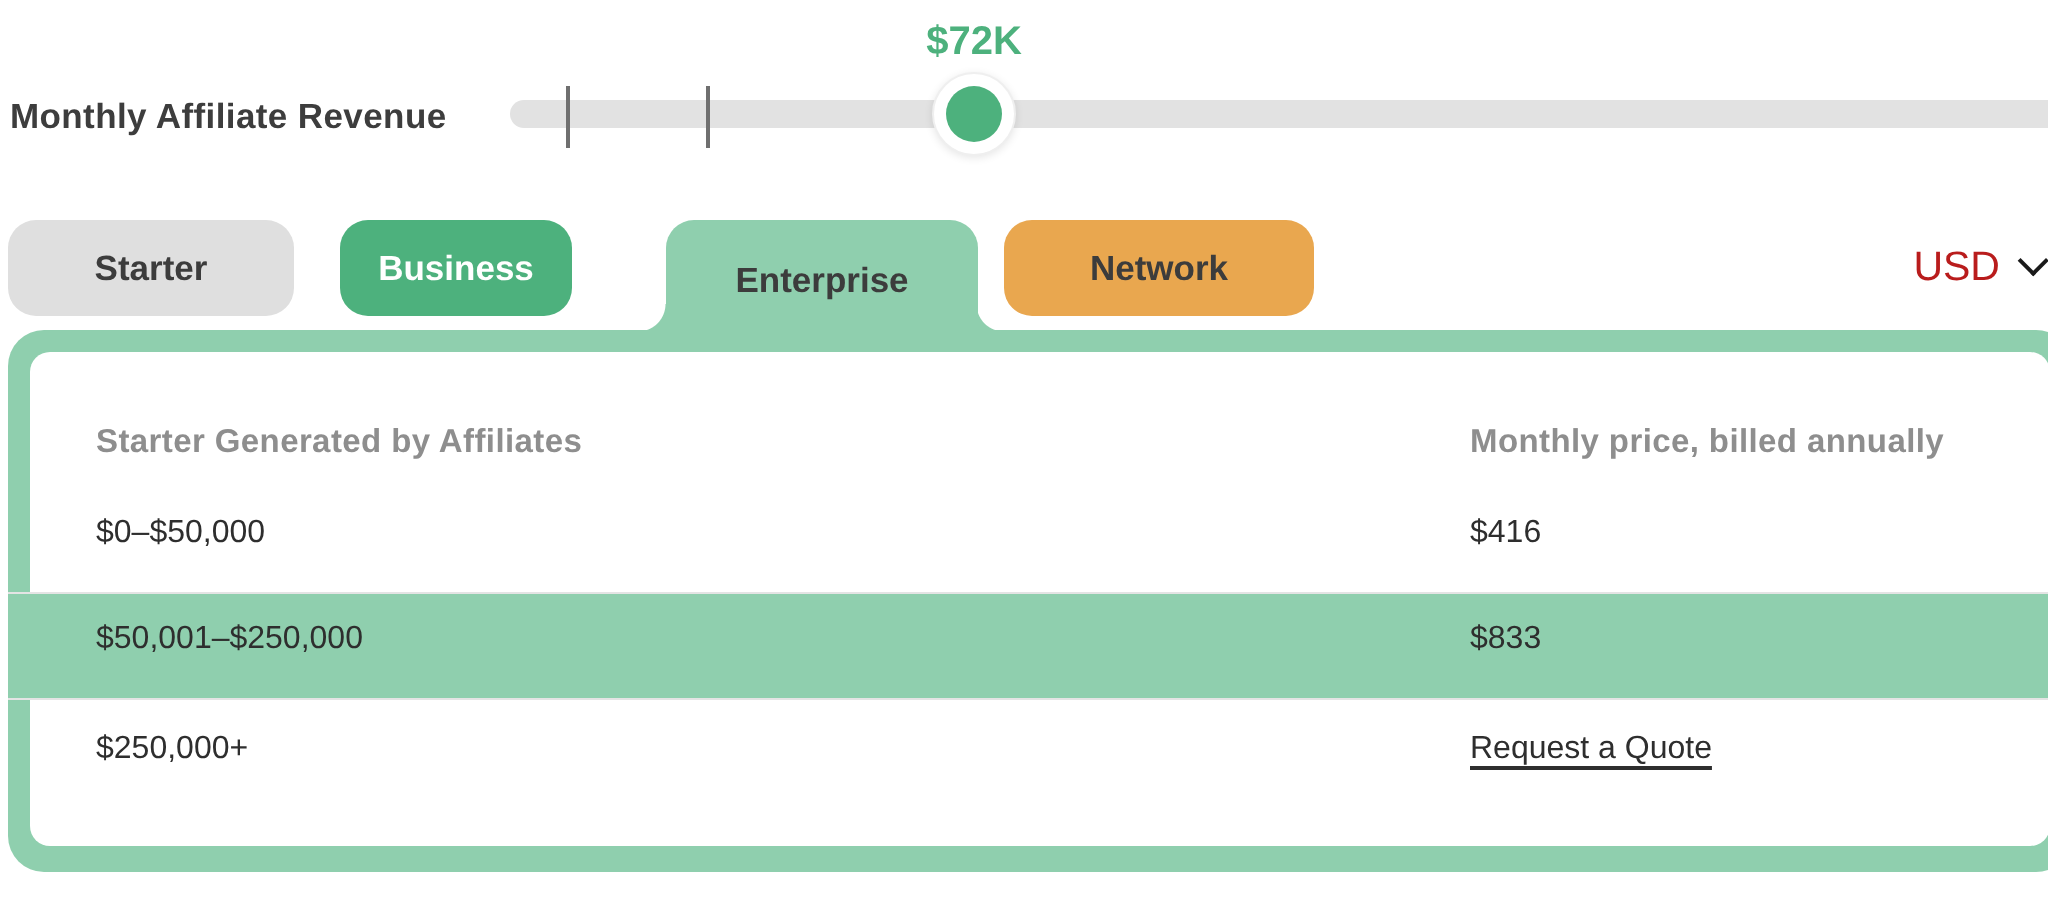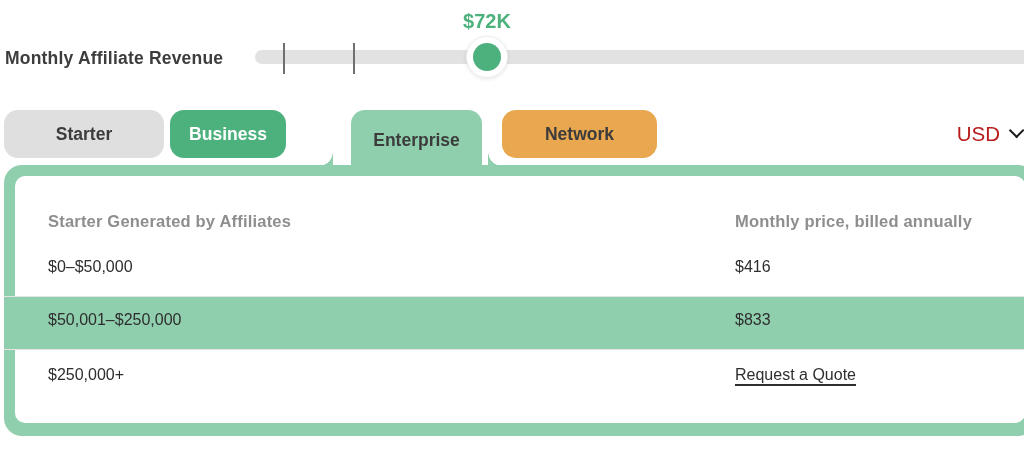--- a/index.html
+++ b/index.html
@@ -30,24 +30,24 @@
   .slider-value{
     position:absolute;left:427px;top:10px;width:120px;text-align:center;
     font-size:20px;font-weight:bold;color:#4db17d;
   }
   
   .tab{
     position:absolute;top:110px;height:48px;border-radius:14px;
     display:flex;align-items:center;justify-content:center;
     font-size:17.5px;font-weight:600;color:#3c3c3c;cursor:pointer;box-sizing:border-box;
   }
-  .tab-starter{left:4px;width:160px;background:#dfdfdf;}
+  .tab-starter{left:4px;width:143px;background:#dfdfdf;}
   .tab-business{left:170px;width:116px;background:#4db17d;color:#ffffff;}
   .tab-enterprise{
-    left:351px;width:131px;height:60px;background:#8fcfae;
+    left:333px;width:156px;height:60px;background:#8fcfae;
     border-radius:14px 14px 0 0;
   }
   .tab-network{left:502px;width:155px;background:#e9a74f;}
   .tab-flare{position:absolute;top:152px;width:14px;height:14px;}
   .flare-left{left:319px;background:radial-gradient(circle at 0 0, rgba(0,0,0,0) 13.5px, #8fcfae 14px);}
   .flare-right{left:488px;background:radial-gradient(circle at 100% 0, rgba(0,0,0,0) 13.5px, #8fcfae 14px);}
   .currency-selector{
     position:absolute;right:4px;top:118px;height:32px;display:flex;align-items:center;
     gap:9px;font-size:20.5px;color:#b91c1c;cursor:pointer;
   }

